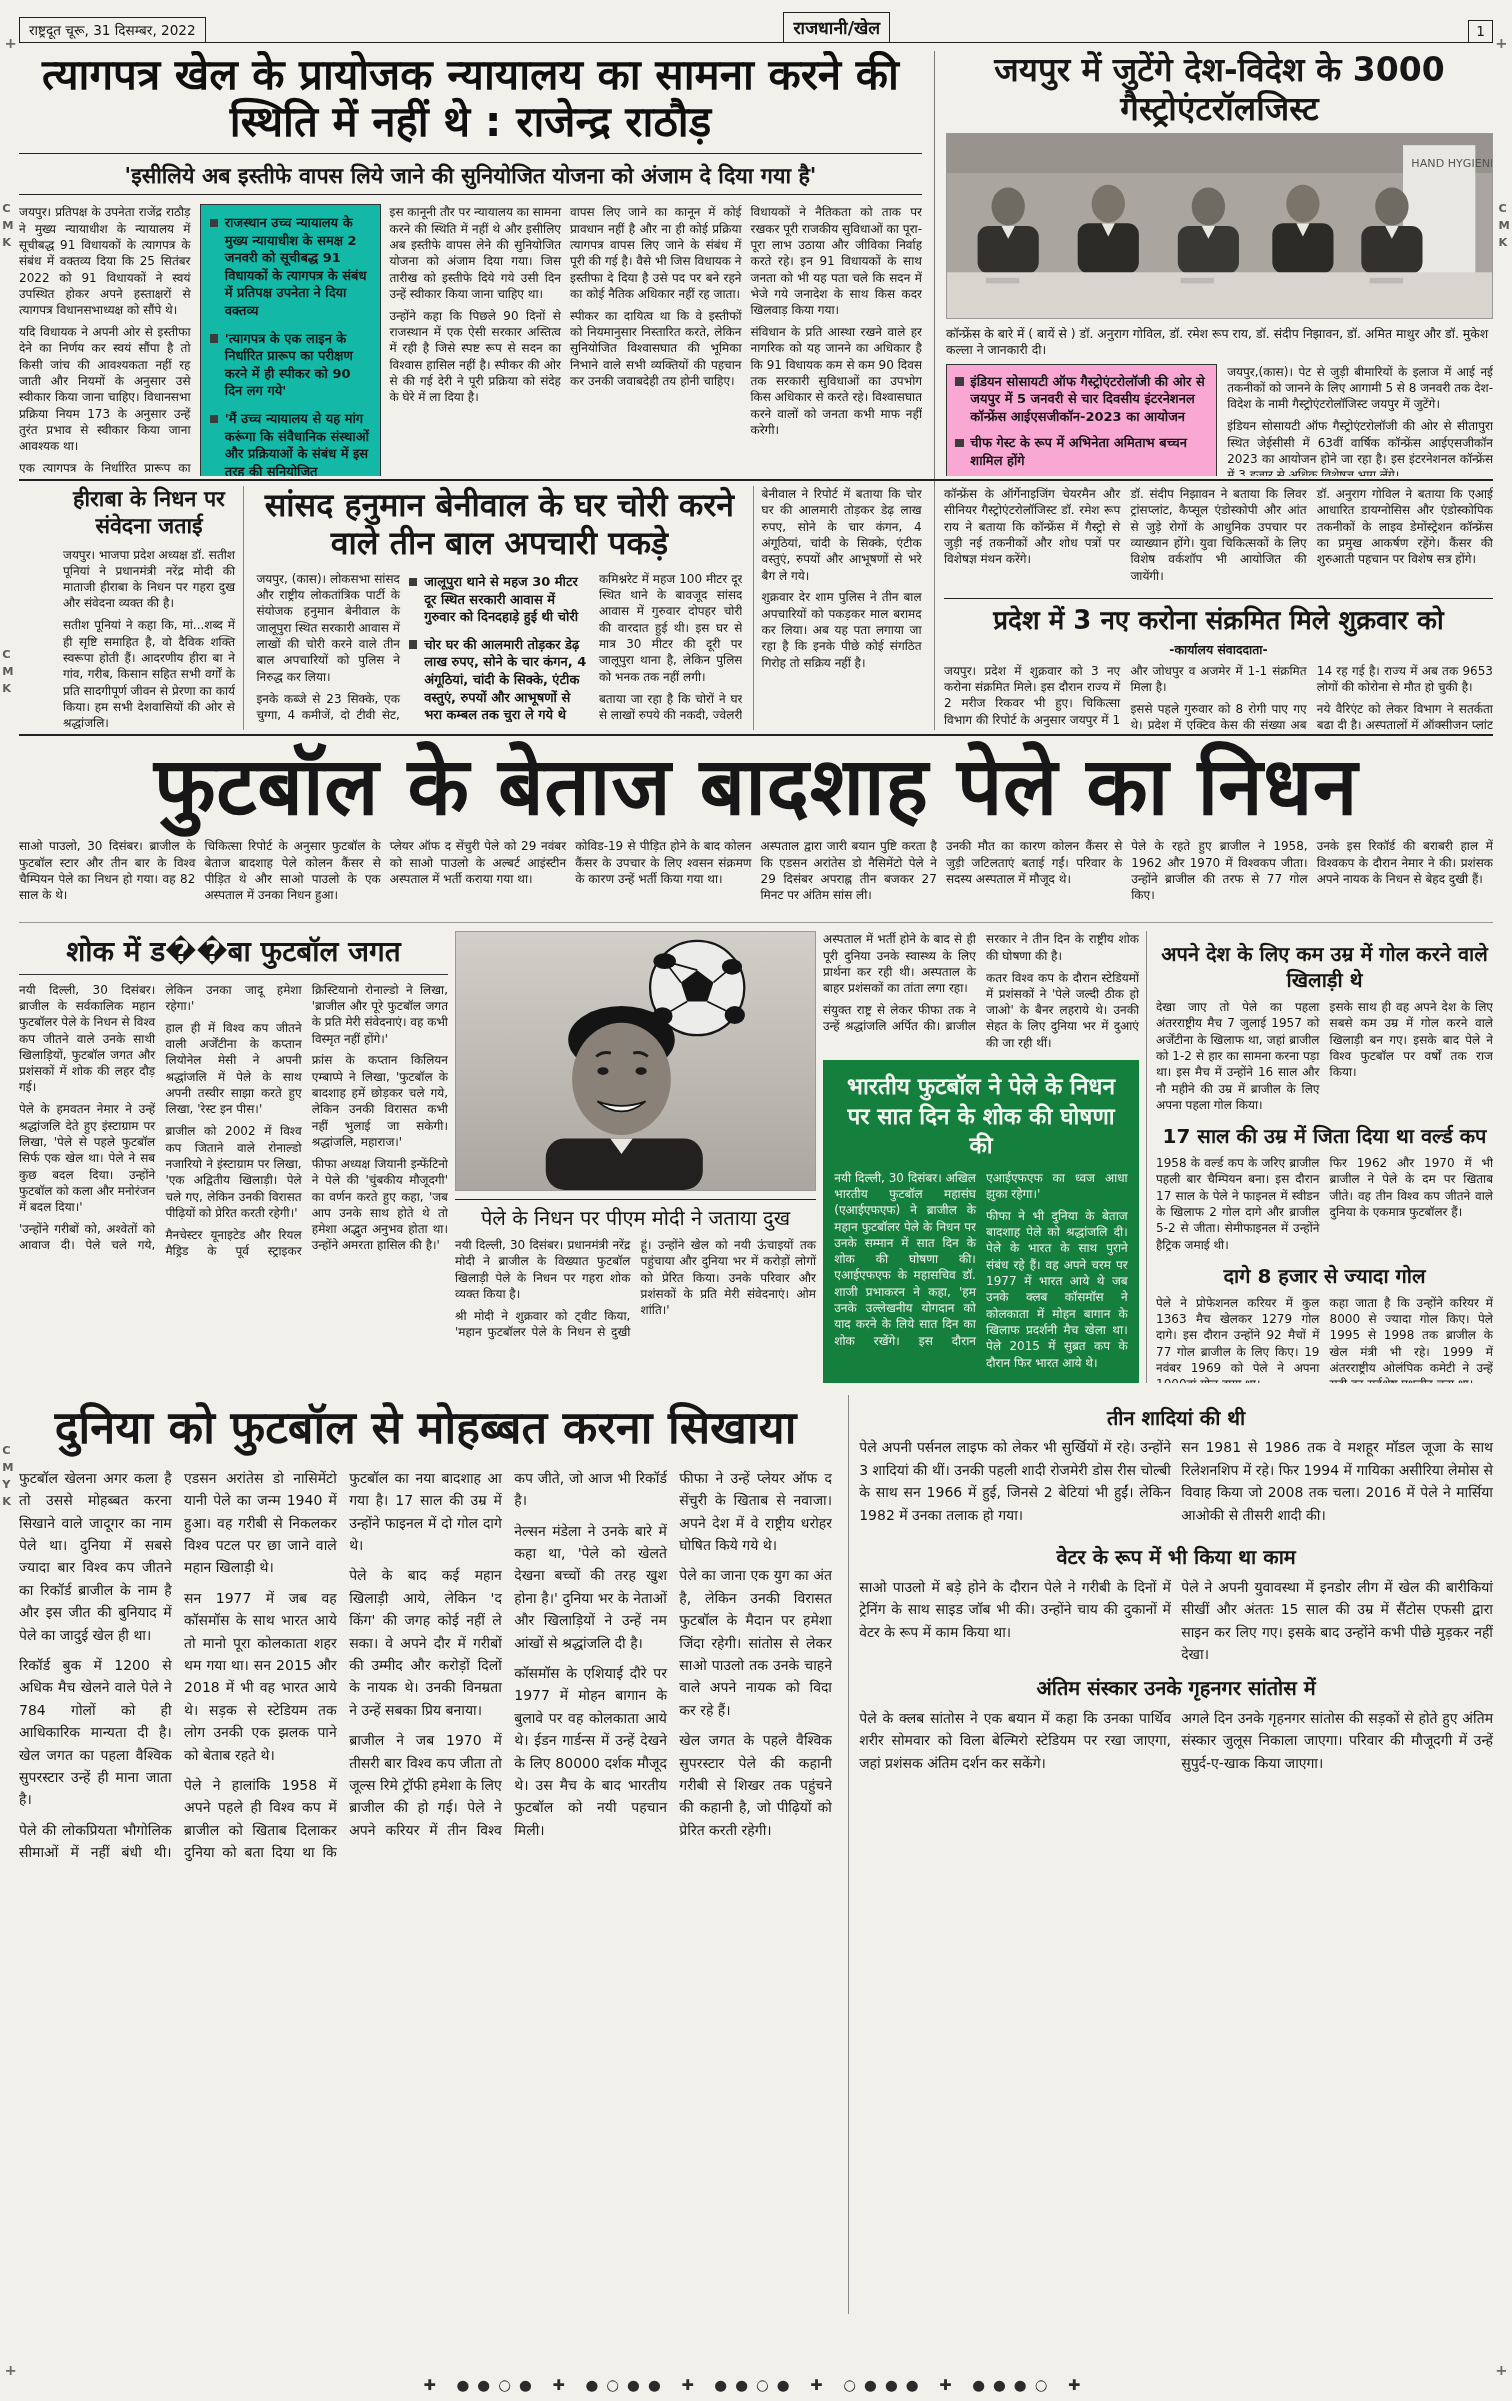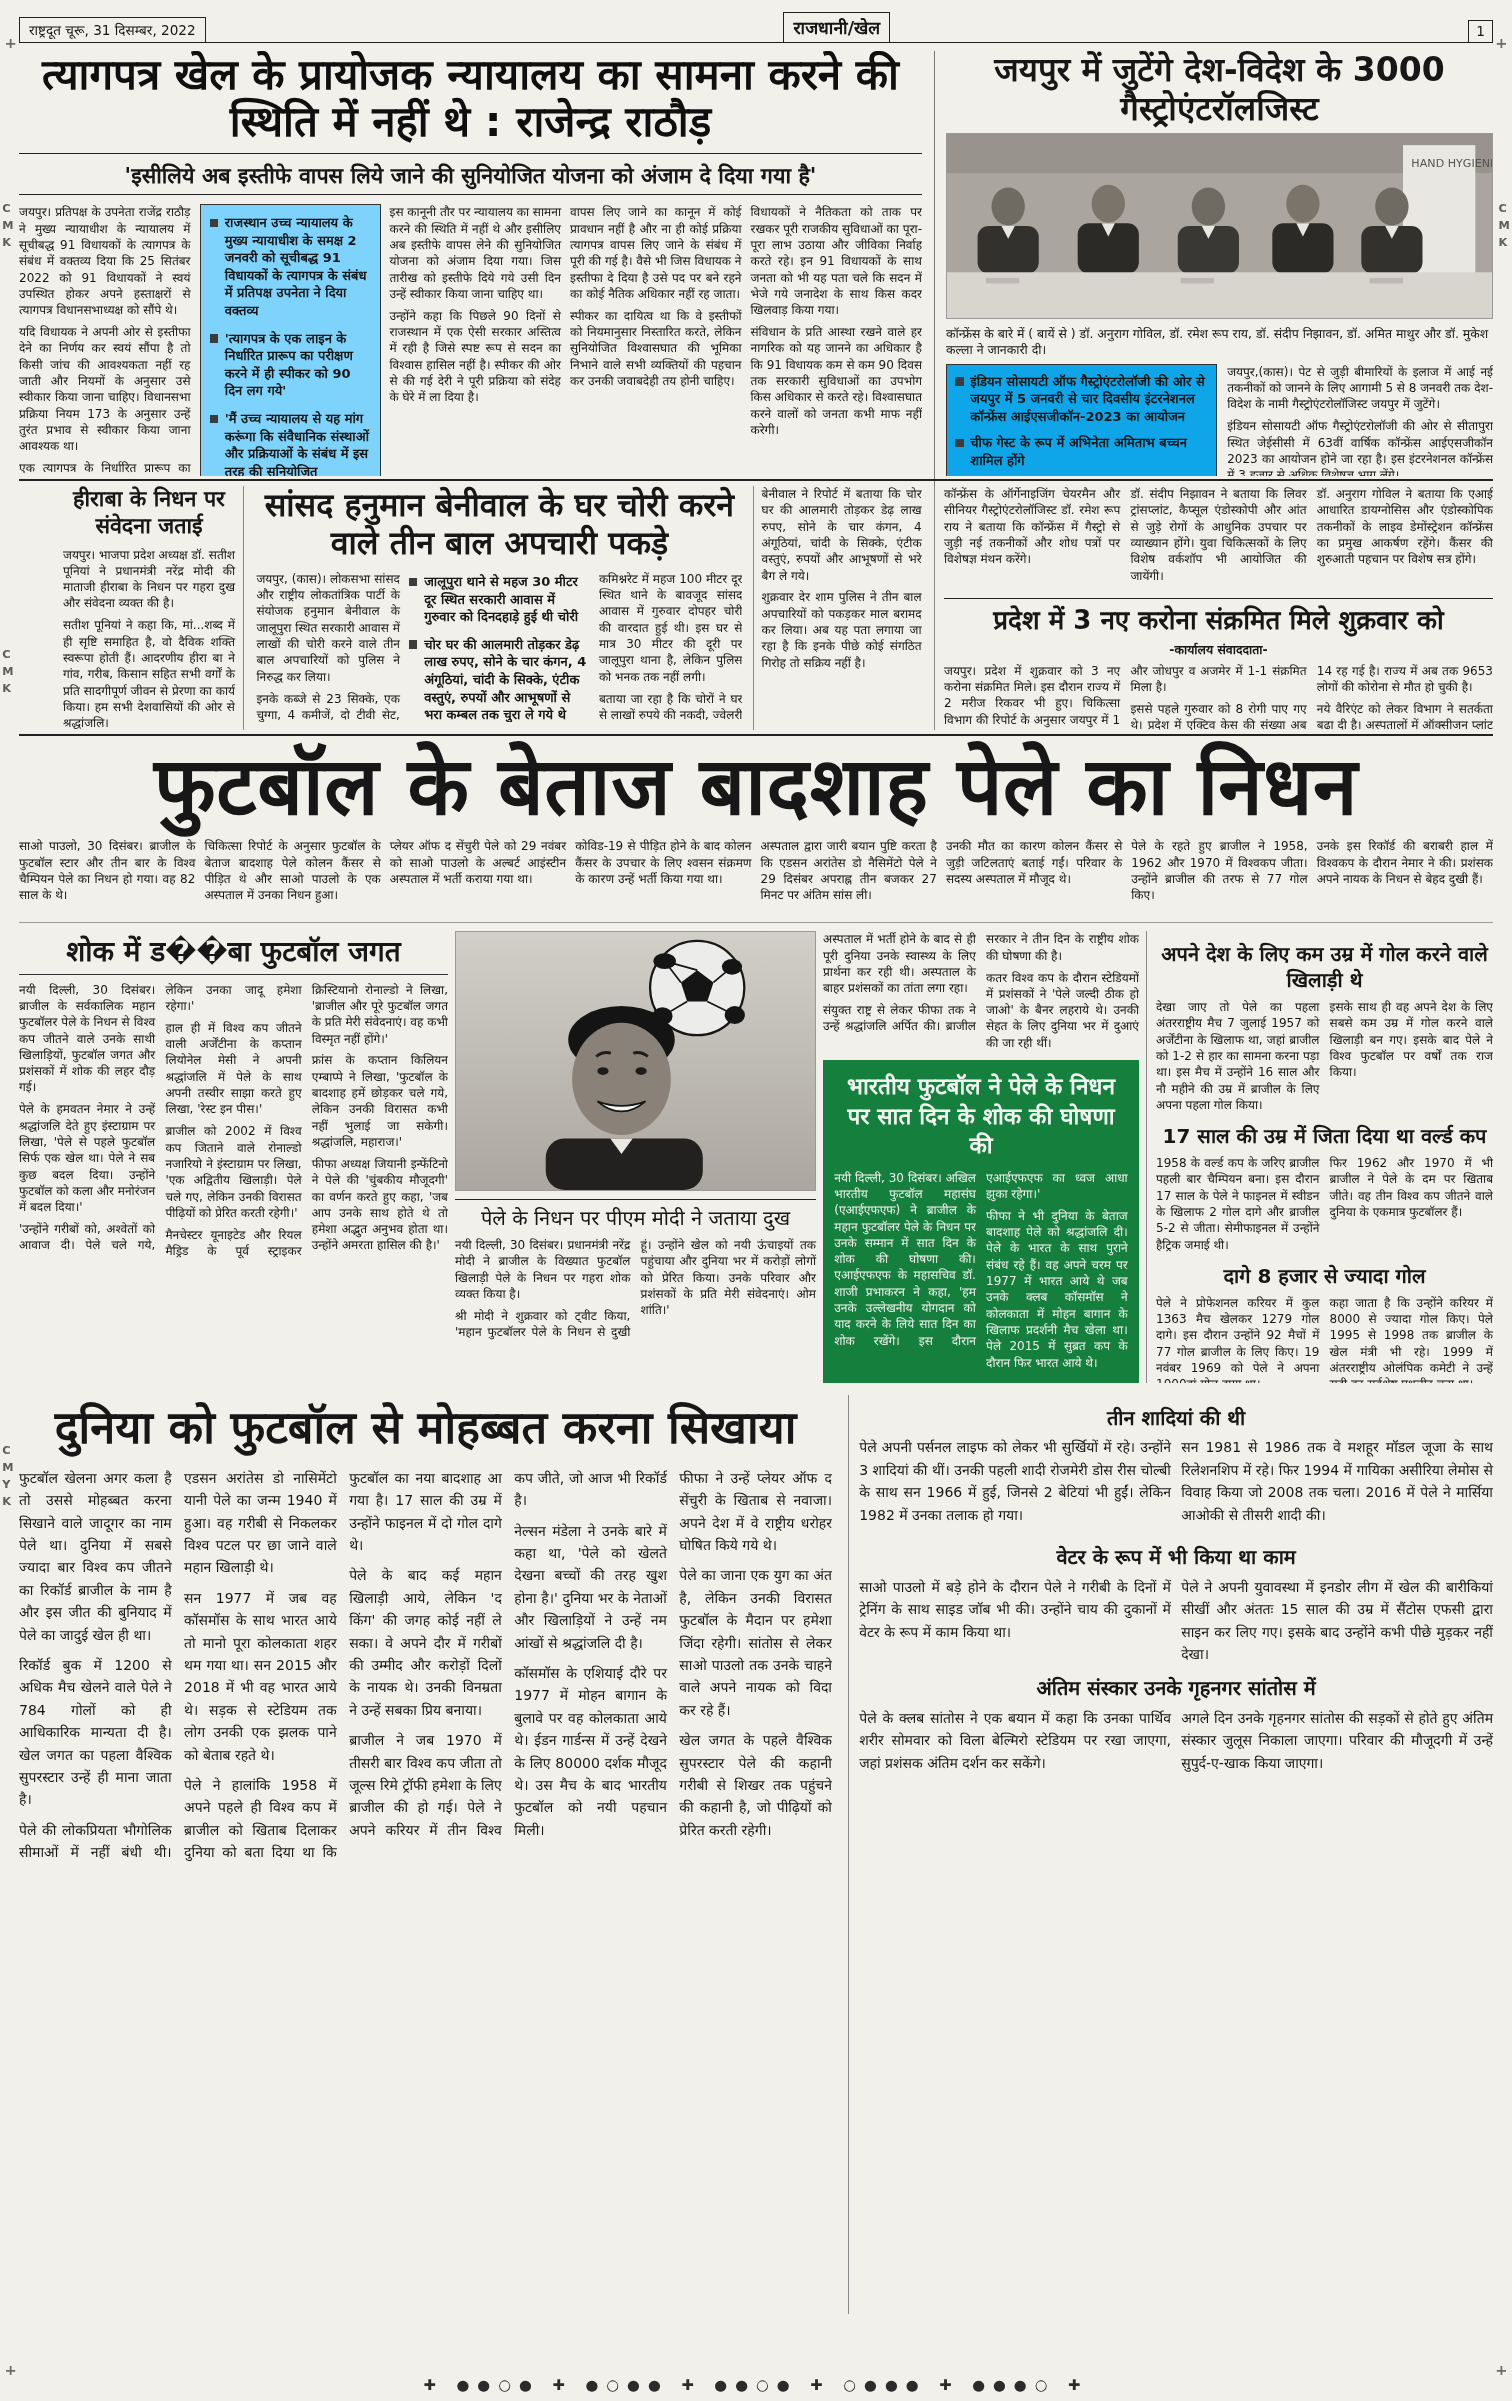--- a/index.html
+++ b/index.html
@@ -35,30 +35,30 @@
   .h-shok{font-size:28px;font-weight:700;text-align:center;margin-bottom:6.8px;border-bottom:1.1px solid #333;padding-bottom:4.5px;}
   .h-modi{font-size:20px;font-weight:400;text-align:center;margin:5.6px 0;line-height:1.3;}
   .h-fact{font-size:20px;font-weight:700;text-align:center;margin:10.2px 0 5.6px;line-height:1.3;}
   .h-duniya{font-size:45px;font-weight:700;text-align:center;margin-bottom:11.3px;}
   .credit{font-weight:bold;text-align:center;font-size:12.4px;margin-bottom:4.5px;}
 
   
   #sec-a{position:absolute;top:51px;left:19px;width:903px;height:425px;overflow:hidden;}
   .resign-body{display:flex;gap:9px;height:282px;overflow:hidden;}
   .resign-col{flex:1;}
-  .bullet-box{width:181px;flex:none;border:1.7px solid #333;background:#7dd3fc;padding:9px;display:flex;flex-direction:column;gap:10.2px;}
+  .bullet-box{width:181px;flex:none;border:1.7px solid #333;background:#14b8a6;padding:9px;display:flex;flex-direction:column;gap:10.2px;}
   .bullet-item{display:flex;gap:6.8px;font-weight:bold;font-size:13px;line-height:1.35;text-align:left;}
   .sq{width:8.5px;height:8.5px;background:#3c3c3c;flex:none;margin-top:4.5px;}
 
   #vrule1{position:absolute;left:934px;top:51px;height:678px;width:1.1px;background:#777;}
   #sec-b{position:absolute;top:51px;left:946px;right:19px;height:425px;overflow:hidden;}
   .photo-conf{width:100%;height:186px;margin-top:4.5px;border:0.6px solid #999;background:#b7b3ac;}
   .caption{font-size:12.4px;font-weight:normal;line-height:1.3;margin:4.5px 0 5.6px;text-align:left;}
   .gastro-row{display:flex;gap:10.2px;}
-  .gastro-bullets{width:271px;flex:none;border:1.7px solid #333;background:#0ea5e9;padding:8px;display:flex;flex-direction:column;gap:9px;}
+  .gastro-bullets{width:271px;flex:none;border:1.7px solid #333;background:#f9a8d4;padding:8px;display:flex;flex-direction:column;gap:9px;}
   .gastro-lead{flex:1;}
 
   #hrule1{position:absolute;top:479px;left:19px;right:19px;height:1.7px;background:#222;}
   #sec-mid{position:absolute;top:486px;left:19px;right:19px;height:244px;display:flex;gap:12.4px;overflow:hidden;margin-left:44px;}
   .hira-blk{width:181px;flex:none;border-right:0.6px solid #888;padding-right:8px;}
   .beni-blk{flex:1;display:flex;gap:10.2px;}
   .beni-main{flex:1;}
   .beni-row{display:flex;gap:9px;height:151px;overflow:hidden;}
   .beni-col{flex:1;}
   .beni-bullets{width:181px;flex:none;display:flex;flex-direction:column;gap:10.2px;padding-top:2.3px;}

